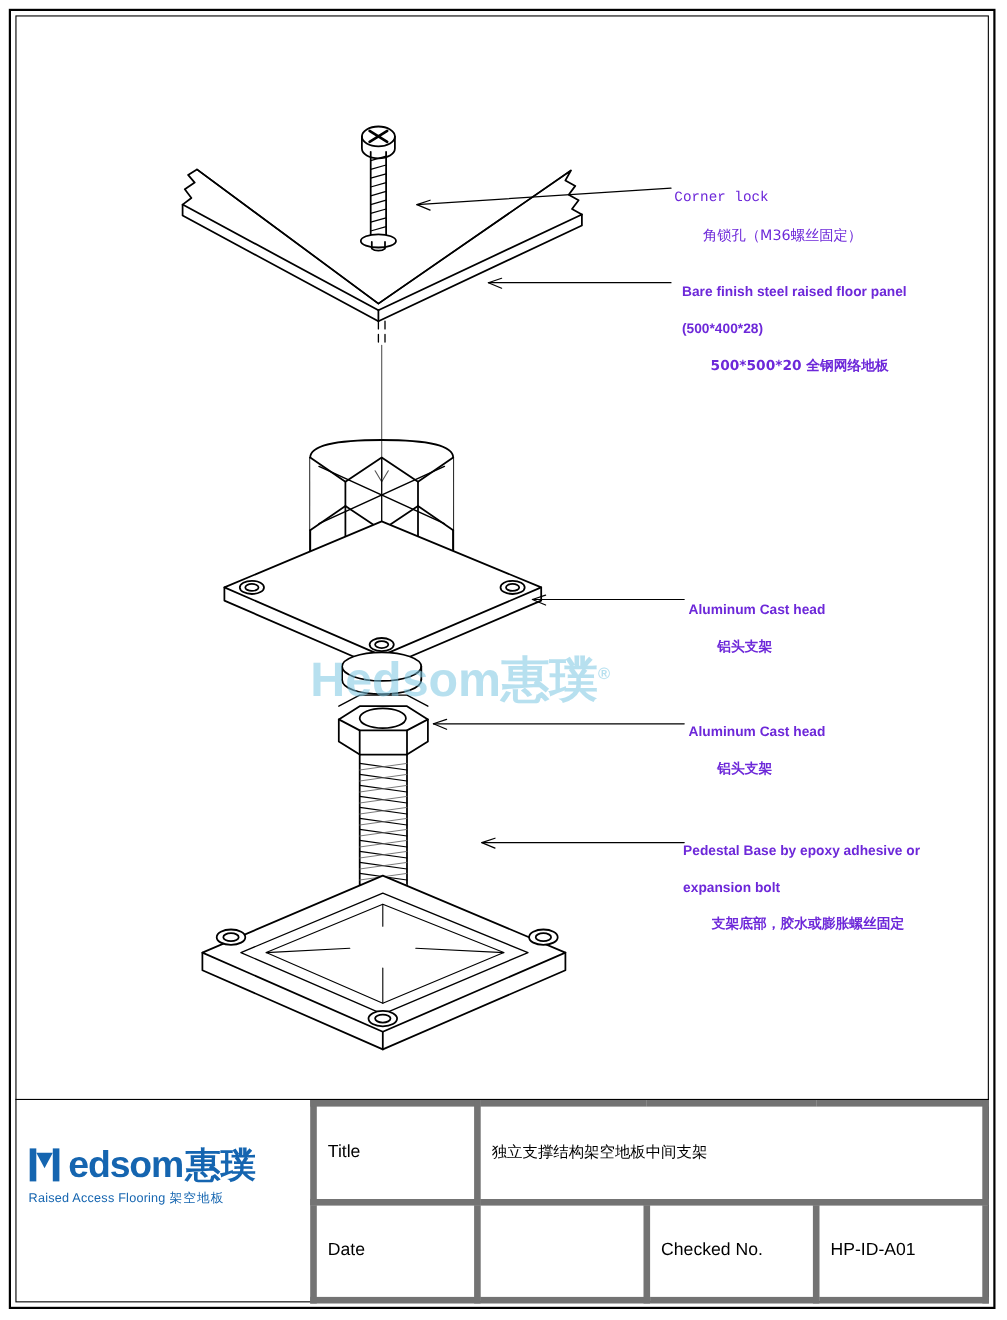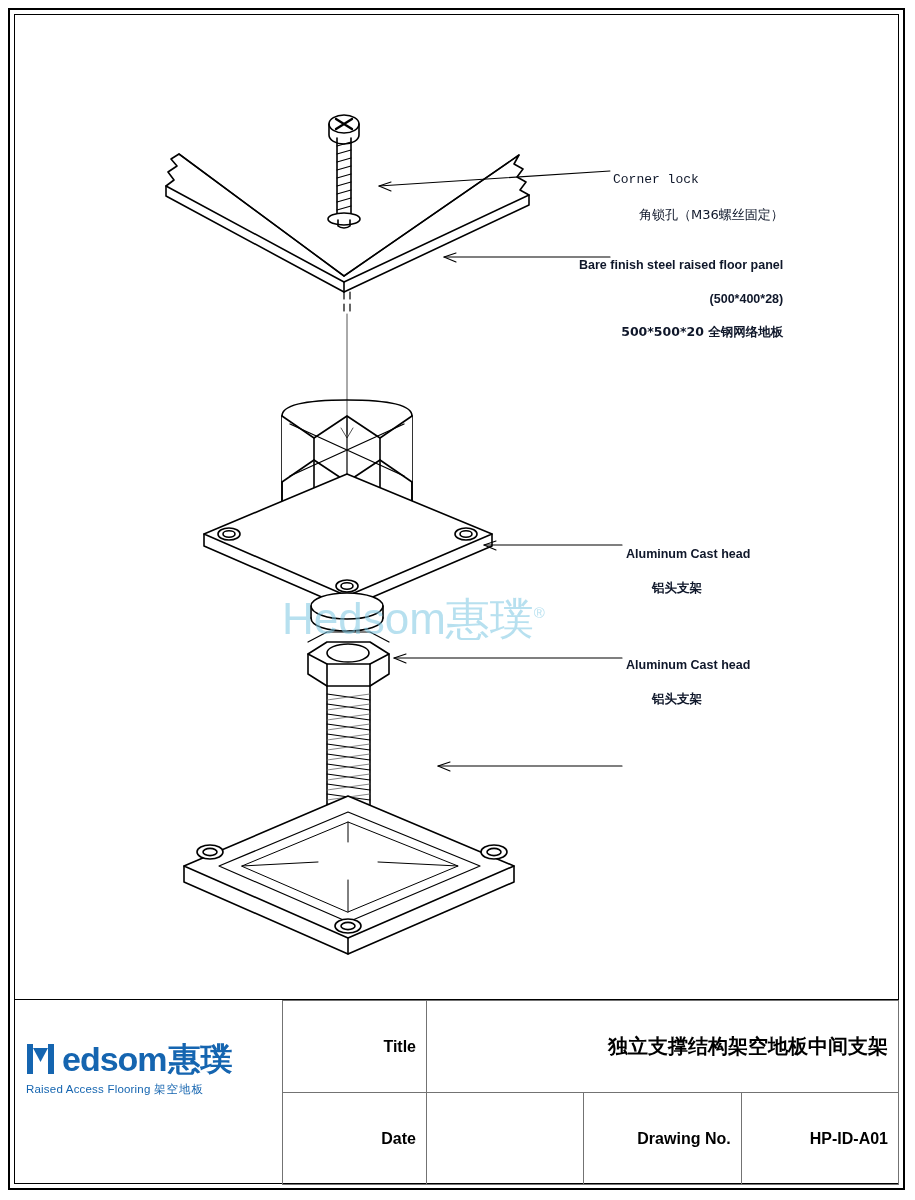--- a/index.html
+++ b/index.html
@@ -52,39 +52,39 @@
   #watermark {
     position: absolute;
     left: 282px;
     top: 578px;
     width: 360px;
     height: 70px;
     pointer-events: none;
   }
   .wm-text {
     font-size: 44px;
-    font-weight: normal;
+    font-weight: bold;
     color: #7ec8e3;
     opacity: .55;
     letter-spacing: 0px;
     line-height: 70px;
     white-space: nowrap;
   }
   .wm-cn {
     font-family: "DejaVu Sans", sans-serif;
   }
   .wm-reg {
     font-size: 15px;
     vertical-align: super;
   }
   
   .callout {
     position: absolute;
     font-size: 12.5px;
-    color: #0f172a;
+    color: #6d28d9;
     line-height: 1.35;
     white-space: pre-line;
   }
   .callout.mono {
     font-family: "Liberation Mono", monospace;
     font-size: 13px;
   }
   .callout .cn {
     font-family: "DejaVu Sans", sans-serif;
     margin-left: 26px;
@@ -102,31 +102,30 @@
   #tb-table {
     position: absolute;
     left: 268px;
     top: 0;
     width: 617px;
     height: 185px;
     border-collapse: collapse;
     table-layout: fixed;
   }
   #tb-table td {
-    border: 1px solid #737373;
+    border: 6px solid #737373;
     height: 61px;
     padding: 0 10px;
     font-size: 16px;
-    font-weight: bold;
+    font-weight: normal;
     vertical-align: middle;
-    text-align: right;
   }
   #tb-table td.cn {
     font-family: "DejaVu Sans", sans-serif;
-    font-size: 20px;
+    font-size: 14px;
   }
   td.lbl { width: 123px; }
   td.lbl2 { width: 128px; }
   td.val2 { width: 170px; }
   
   #logo {
     position: absolute;
     left: 0;
     top: 0;
     width: 268px;
@@ -320,36 +319,41 @@
     <div class="wm-text">
       <span>Hedsom</span><span class="wm-cn">惠璞</span><span class="wm-reg">®</span>
     </div>
   </div>
 
   <div class="callout mono" style="left:613px; top:153px;">
     <div>Corner lock</div>
     <div class="cn">角锁孔（M36螺丝固定）</div>
   </div>
 
-  <div class="callout" style="left:579px; top:240px; font-weight:bold;text-align:right;">
+  <div class="callout" style="left:620px; top:240px; font-weight:bold;">
     <div>Bare finish steel raised floor panel</div>
     <div>(500*400*28)</div>
     <div class="cn">500*500*20 全钢网络地板</div>
   </div>
 
   <div class="callout" style="left:626px; top:529px; font-weight:bold;">
     <div>Aluminum Cast head</div>
     <div class="cn">铝头支架</div>
   </div>
 
   <div class="callout" style="left:626px; top:640px; font-weight:bold;">
     <div>Aluminum Cast head</div>
     <div class="cn">铝头支架</div>
   </div>
 
+  <div class="callout" style="left:621px; top:748px; font-weight:bold;">
+    <div>Pedestal Base by epoxy adhesive or</div>
+    <div>expansion bolt</div>
+    <div class="cn">支架底部，胶水或膨胀螺丝固定</div>
+  </div>
 
   <div id="titleblock">
 
     <div id="logo">
       <div id="logo-inner">
         <div class="logo-row">
           <div class="logo-mark">
             <svg width="34" height="34" viewBox="0 0 34 34" xmlns="http://www.w3.org/2000/svg">
               <rect x="1" y="2" width="6" height="30" fill="#1565b0"></rect>
               <rect x="22" y="2" width="6" height="30" fill="#1565b0"></rect>
@@ -368,20 +372,20 @@
 
     <table id="tb-table">
       <tbody>
           <tr>
         <td class="lbl">Title</td>
         <td class="cn" colspan="3">独立支撑结构架空地板中间支架</td>
       </tr>
       <tr>
         <td class="lbl">Date</td>
         <td></td>
-        <td class="lbl2">Drawing No.</td>
+        <td class="lbl2">Checked No.</td>
         <td class="val2">HP-ID-A01</td>
       </tr>
     </tbody>
       </table>
   </div>
 
 </div>
 
 </body></html>

